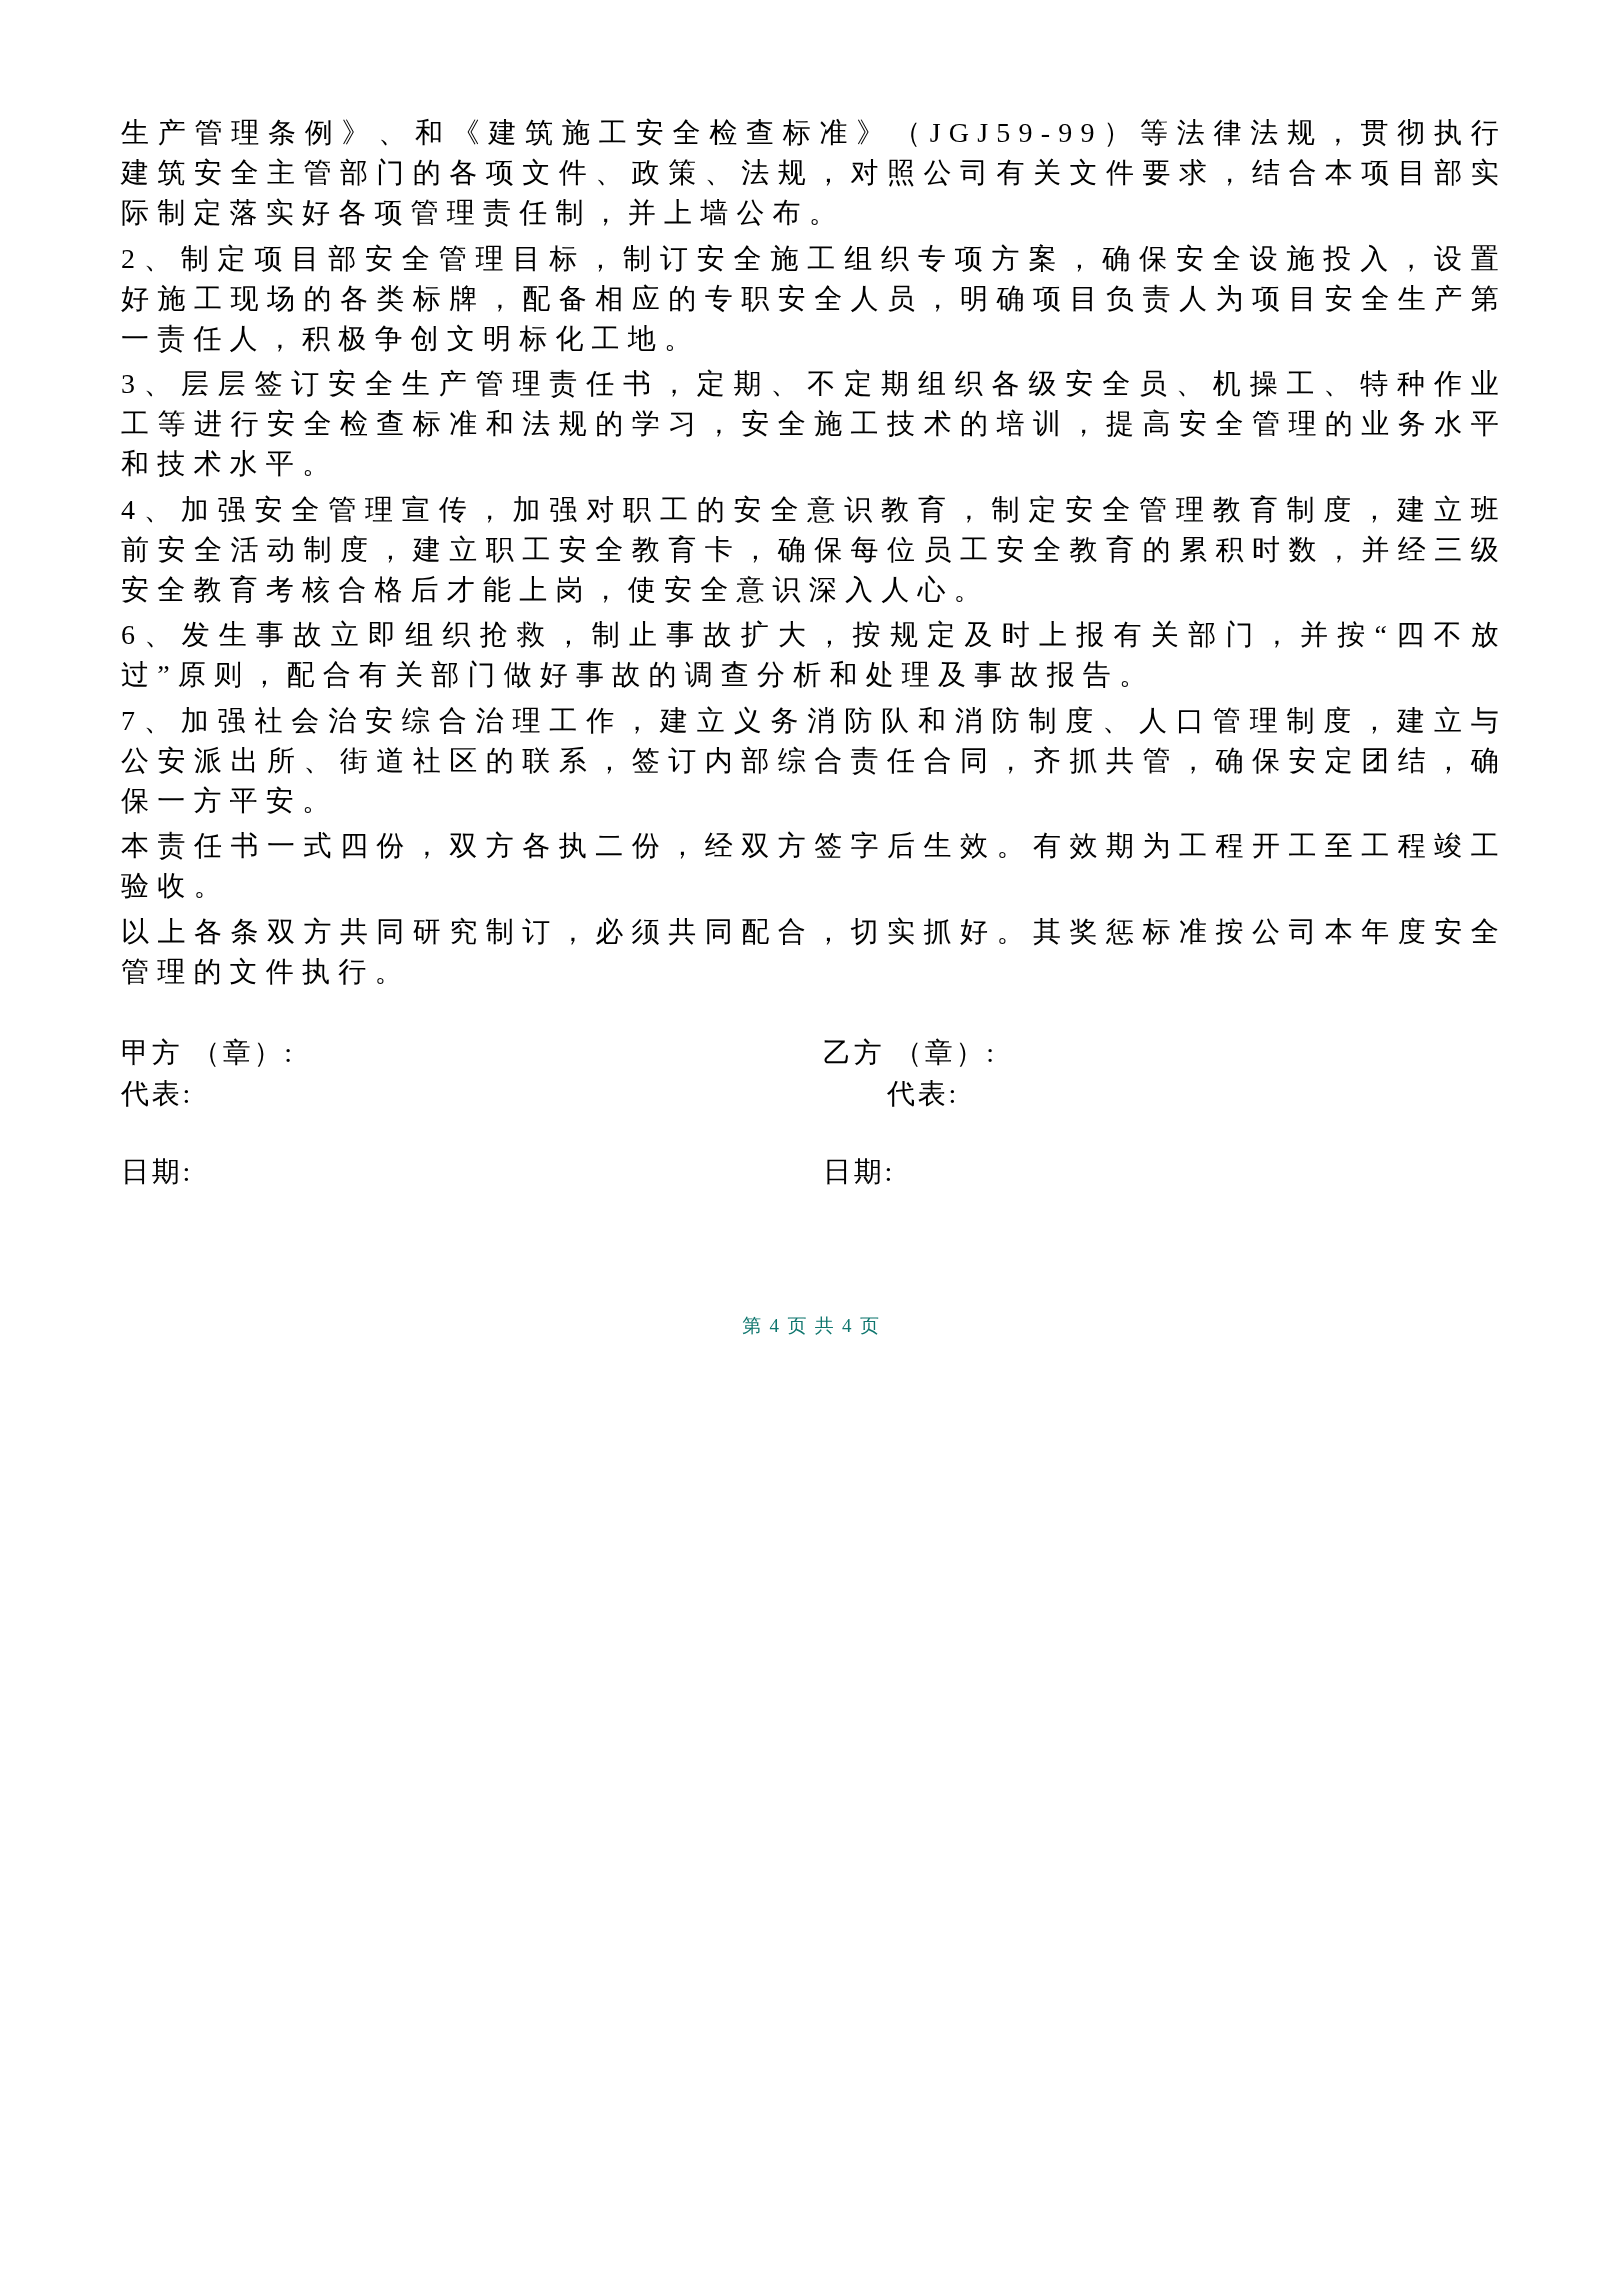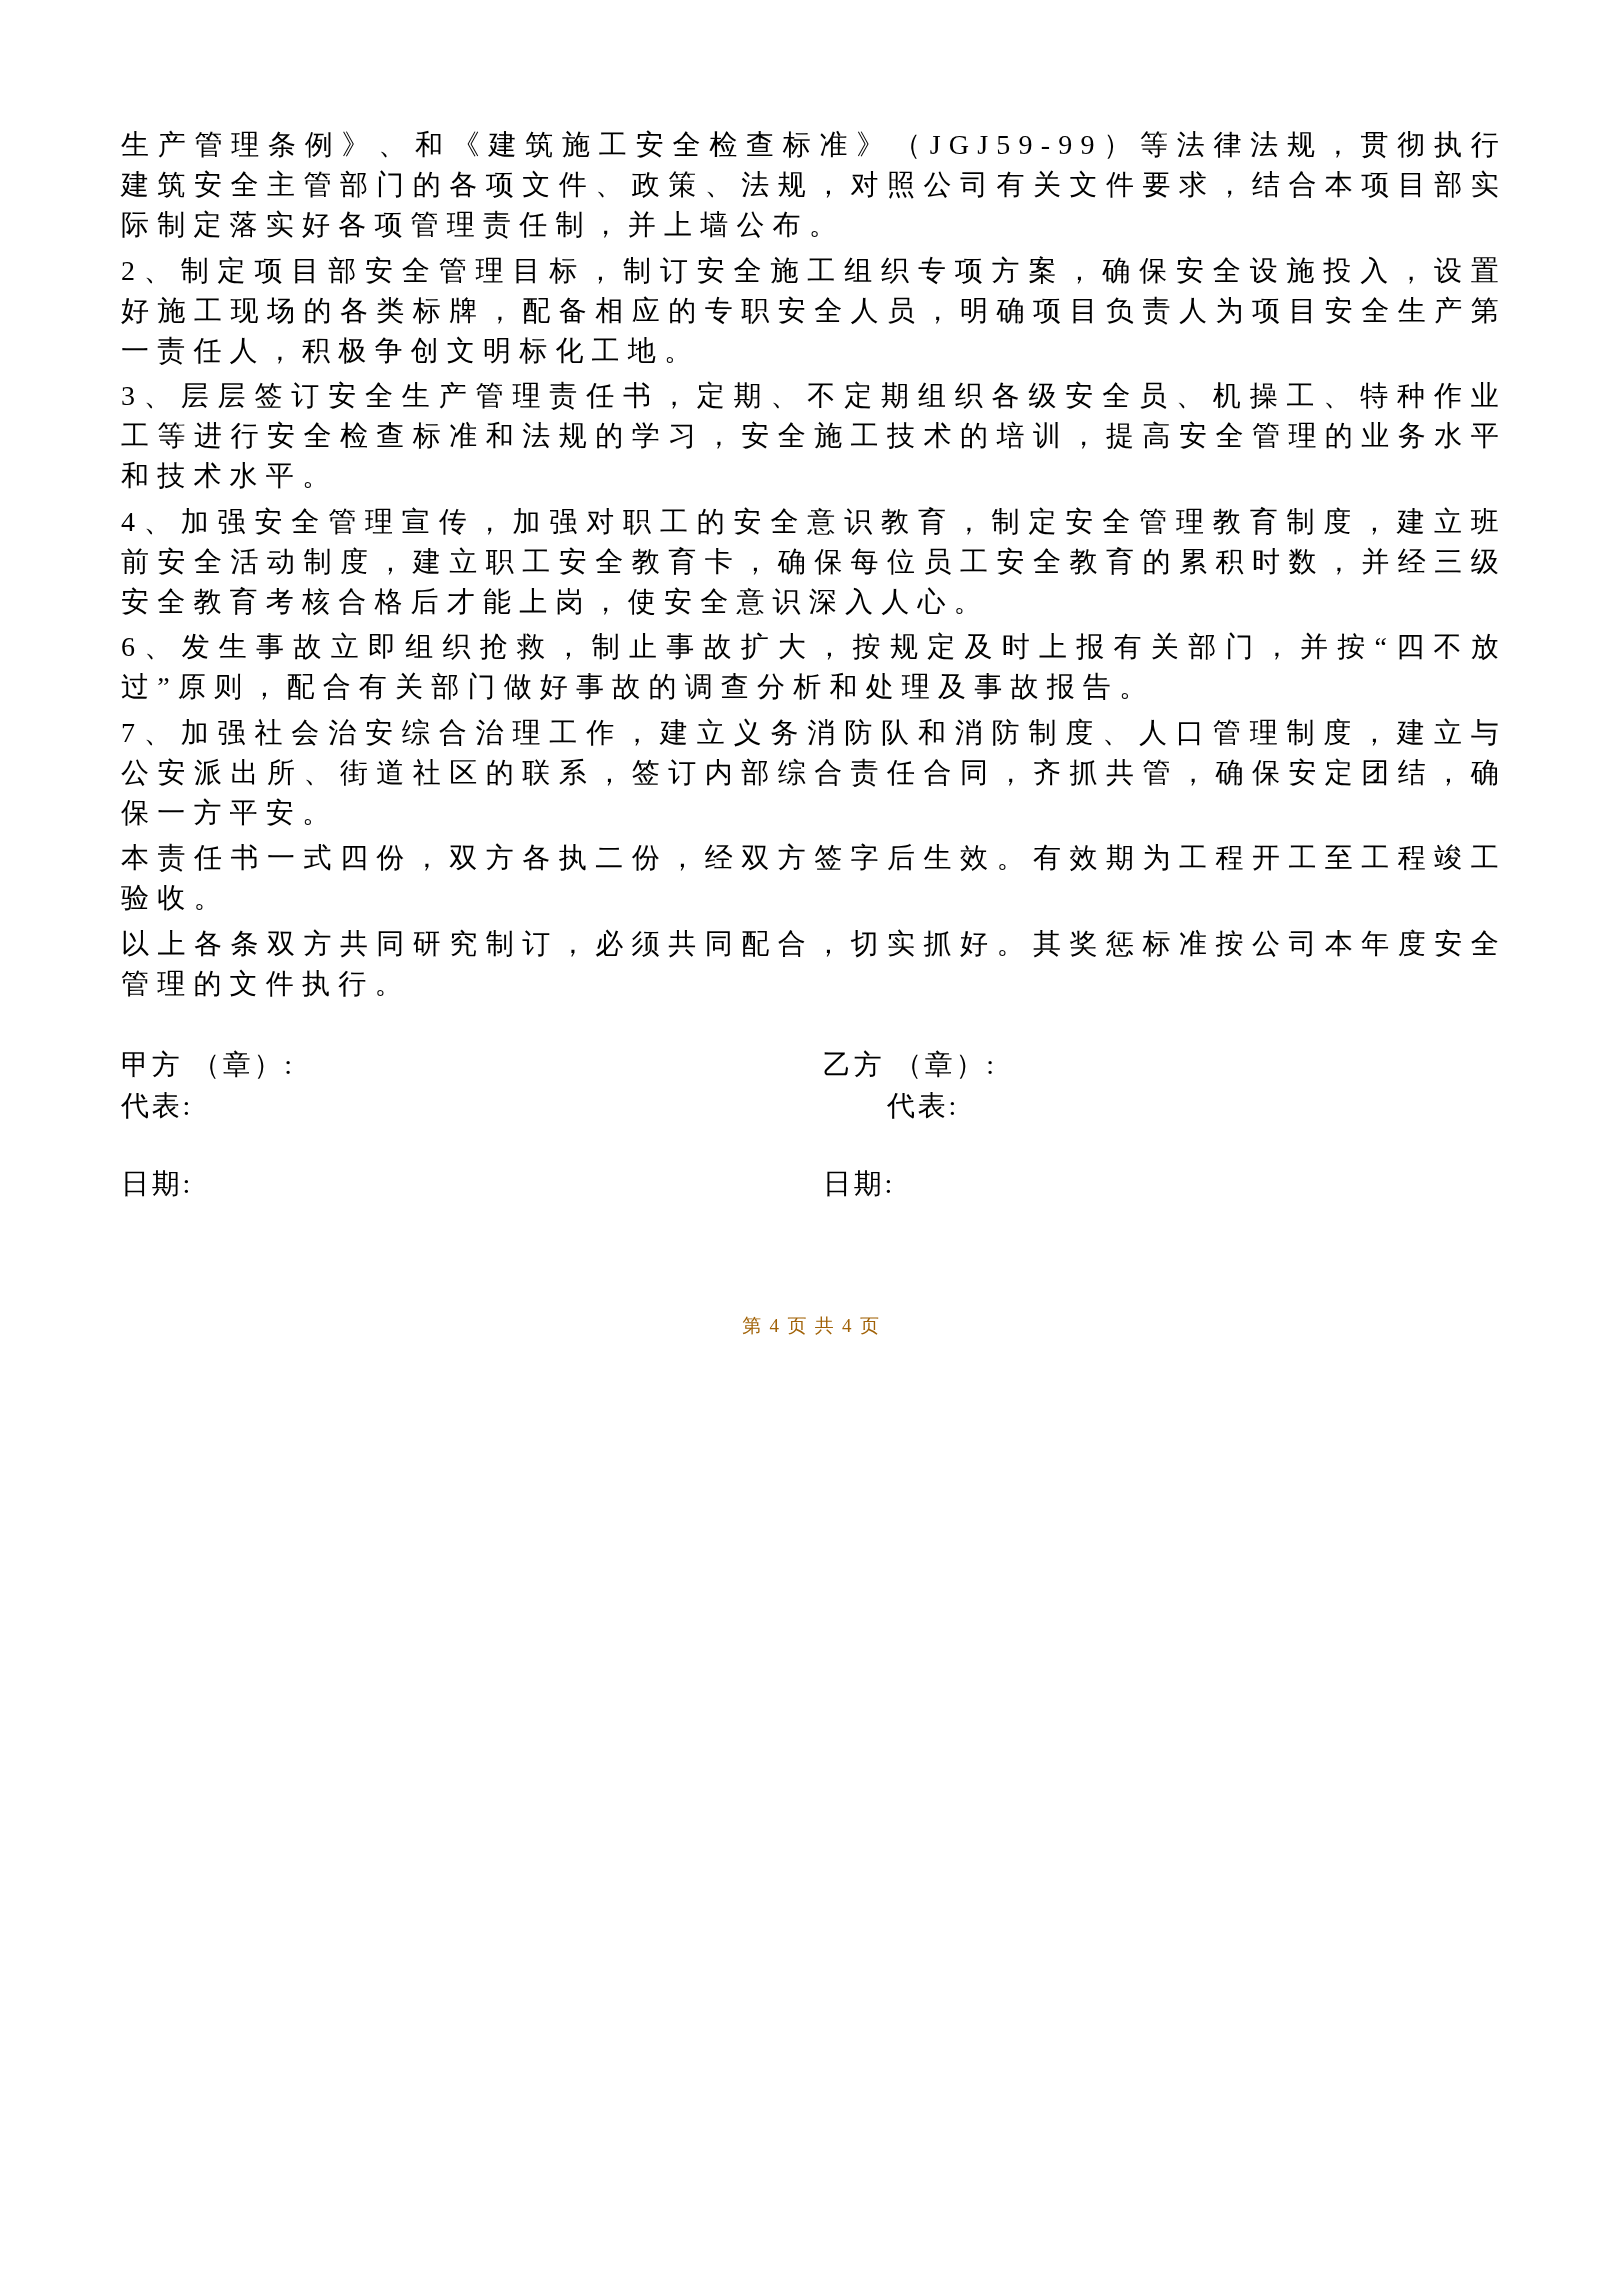--- a/index.html
+++ b/index.html
@@ -18,21 +18,20 @@
     position: absolute;
     inset: 0;
     background: #ffffff;
     overflow: hidden;
   }
   .content {
     position: absolute;
     left: 121px;
     top: 113px;
     width: 1386px;
-    margin-top: 12px;
   }
   .para {
     font-size: 28px;
     line-height: 40px;
     letter-spacing: 8.2px;
     text-align: justify;
     text-justify: inter-ideograph;
     margin: 0 0 5.5px 0;
     word-break: break-all;
   }
@@ -59,21 +58,21 @@
     margin-top: 37px;
   }
   .footer {
     position: absolute;
     top: 1313px;
     left: 0;
     width: 100%;
     text-align: center;
     font-size: 19px;
     letter-spacing: 1.8px;
-    color: #a16207;
+    color: #0f766e;
   }
 </style>
 </head>
 <body>
 
 <div class="page">
   <div class="content">
 
     <p class="para">生产管理条例》、和《建筑施工安全检查标准》（JGJ59-99）等法律法规，贯彻执行建筑安全主管部门的各项文件、政策、法规，对照公司有关文件要求，结合本项目部实际制定落实好各项管理责任制，并上墙公布。</p>
     <p class="para">2、制定项目部安全管理目标，制订安全施工组织专项方案，确保安全设施投入，设置好施工现场的各类标牌，配备相应的专职安全人员，明确项目负责人为项目安全生产第一责任人，积极争创文明标化工地。</p>

